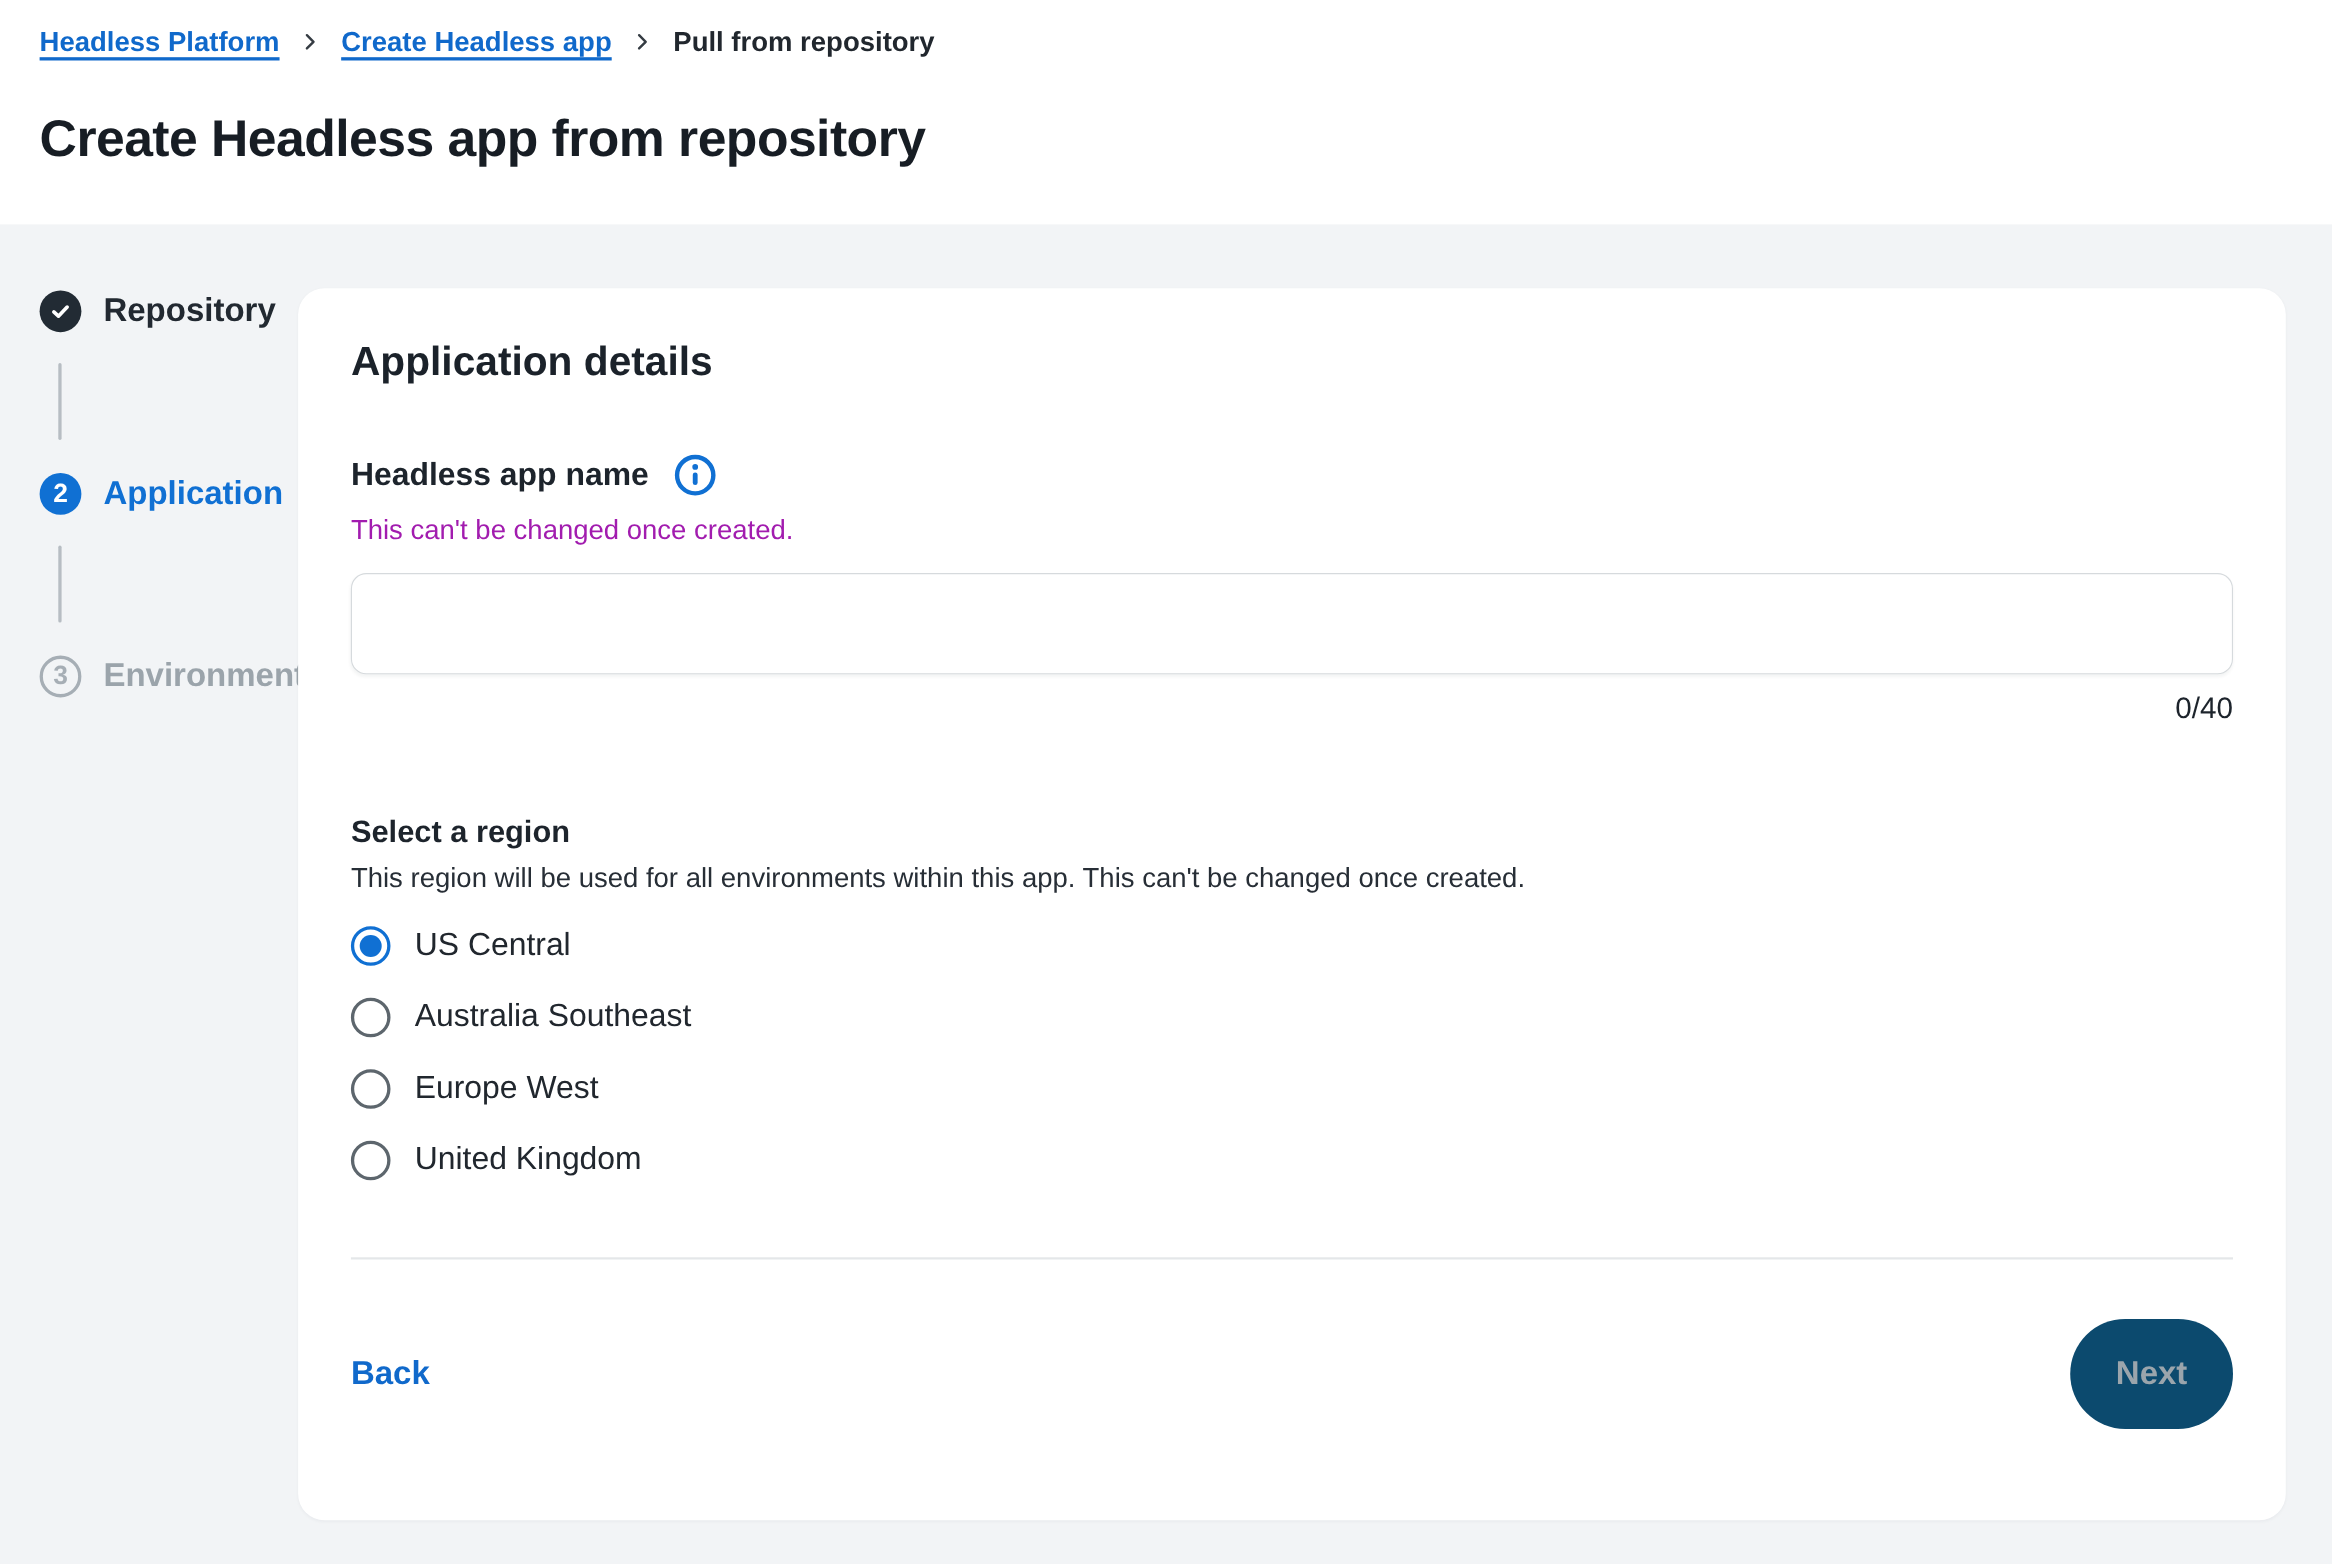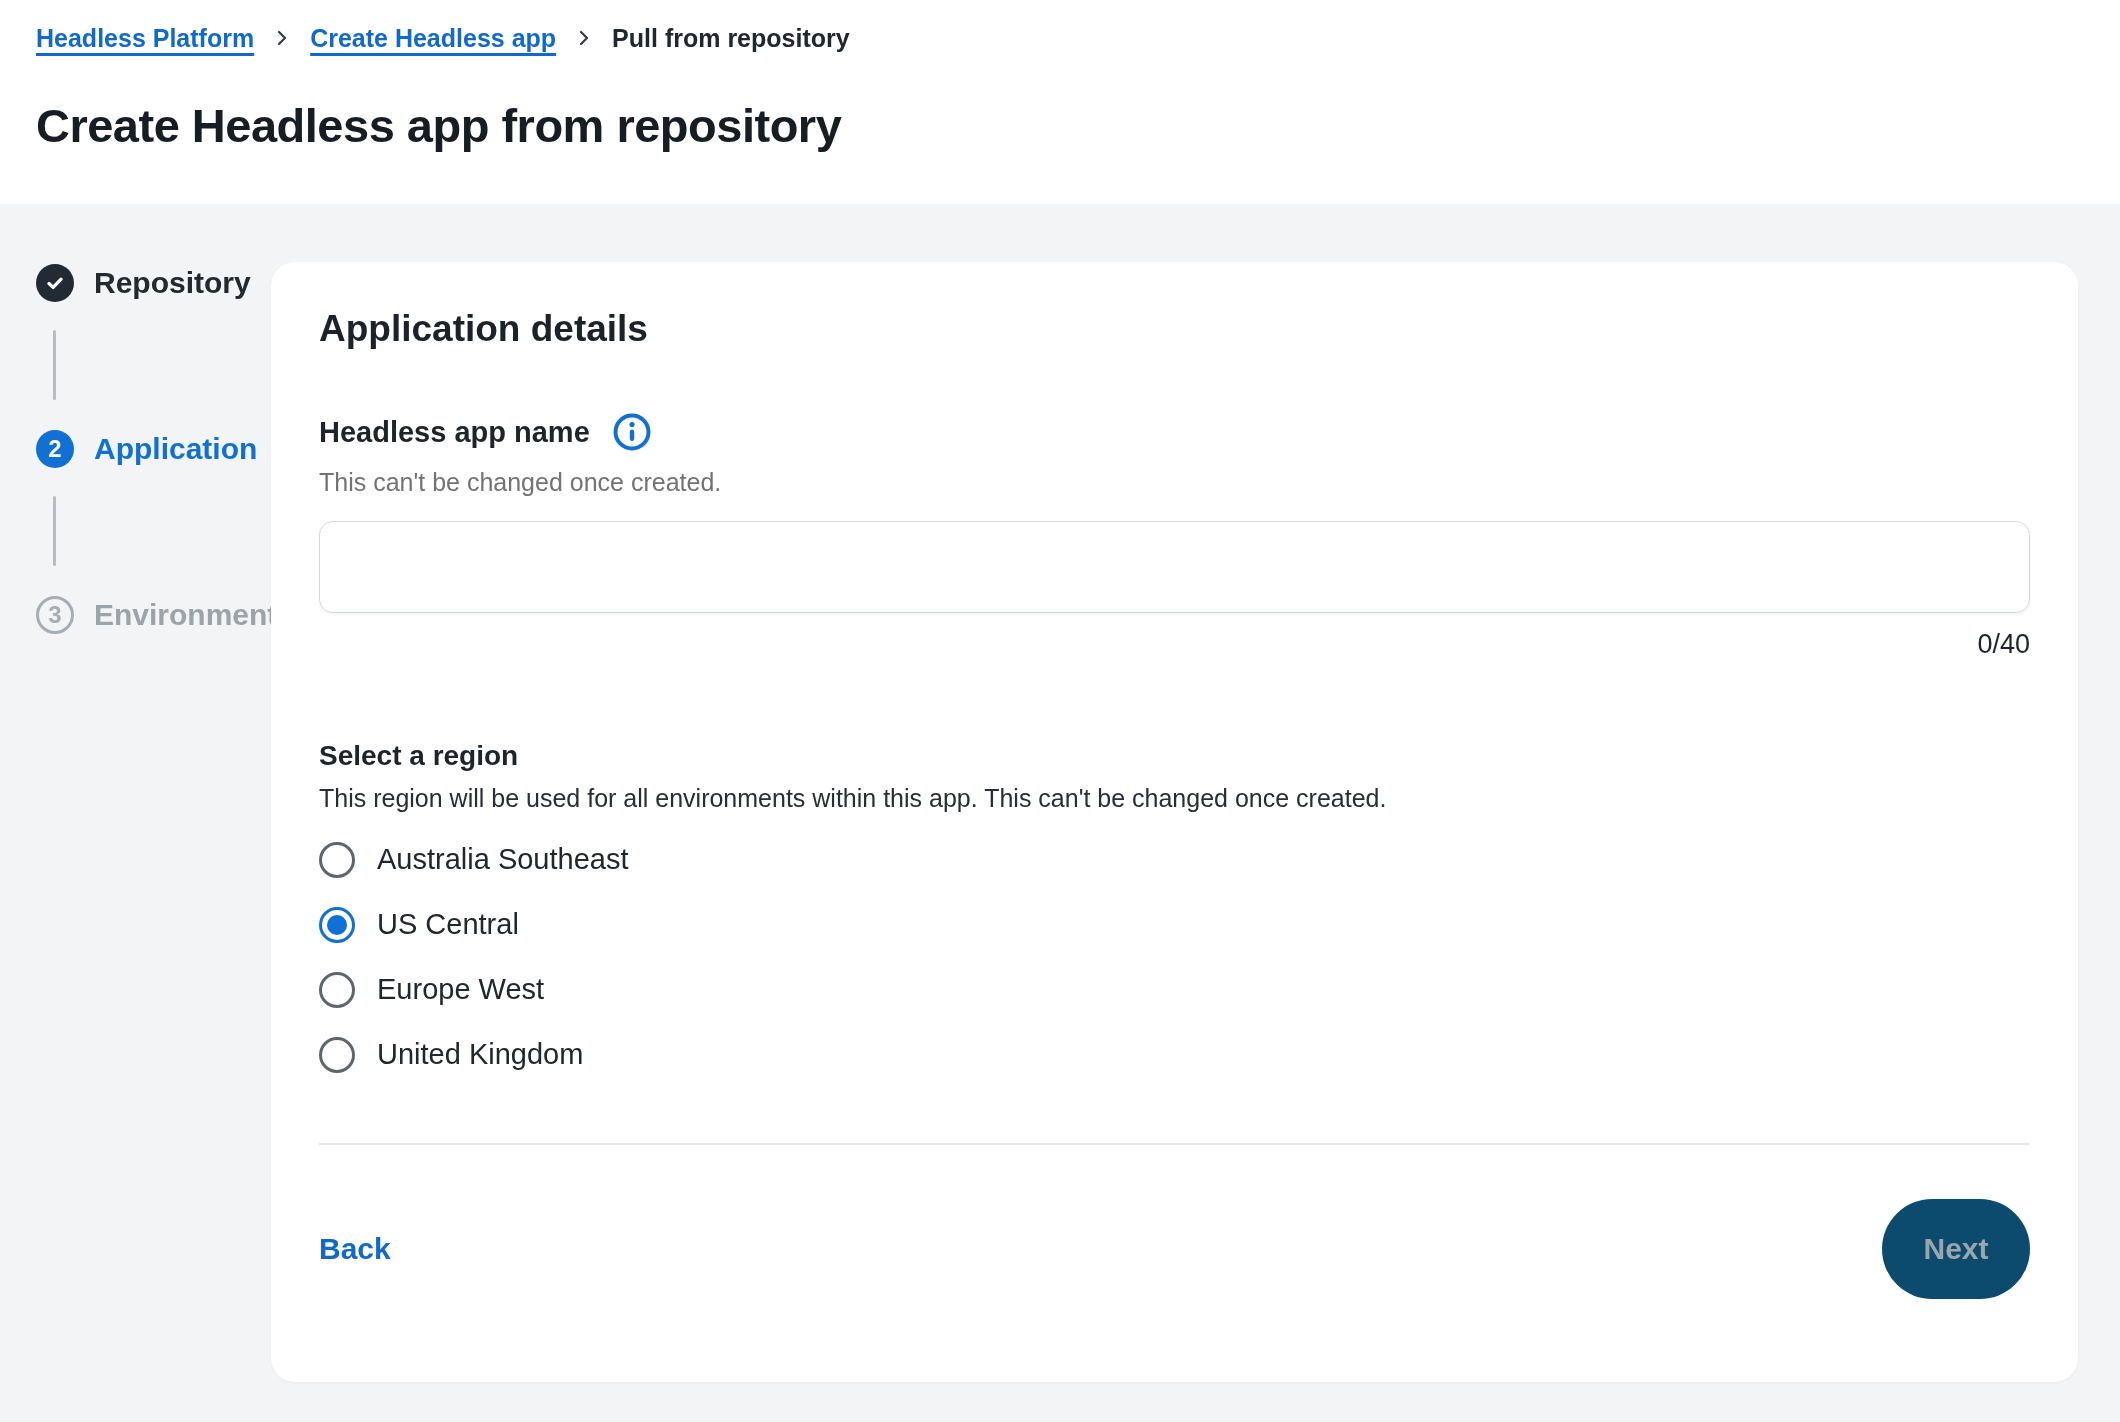--- a/index.html
+++ b/index.html
@@ -52,21 +52,21 @@
     flex: 1; margin: 58px 42px 40px 0; background: #ffffff;
     border-radius: 24px; padding: 46px 48px 44px 48px;
     box-shadow: 0 1px 3px rgba(20,30,40,0.04);
   }
   .card-heading { font-size: 37px; font-weight: 700; color: #1b222a; }
   .card-subheading { font-size: 25px; color: #272e36; margin-top: 16px; }
 
   .field-label-row { display: flex; align-items: center; gap: 22px; margin-top: 62px; }
   .field-label { font-size: 29px; font-weight: 700; color: #1d242c; }
   .info-icon { width: 40px; height: 40px; flex: none; cursor: pointer; }
-  .field-helper { font-size: 25px; color: #737373; margin-top: 16px; }
+  .field-helper { font-size: 25px; color: #a21caf; margin-top: 16px; }
 
   .name-input {
     display: block; width: 100%; height: 92px; margin-top: 24px;
     border: 1.5px solid #d6dadd; border-radius: 14px; background: #ffffff;
     box-shadow: 0 2px 3px rgba(20,30,40,0.05);
     font-family: "Liberation Sans", sans-serif; font-size: 28px; color: #21272e;
     padding: 0 28px; outline: none;
   }
   .char-counter { text-align: right; font-size: 27px; color: #1d242c; margin-top: 16px; }
 
@@ -155,26 +155,26 @@
     </div>
     <p class="field-helper">This can't be changed once created.</p>
 
     <input class="name-input" type="text" value="" style="">
     <div class="char-counter">0/40</div>
 
     <div class="region-label">Select a region</div>
     <p class="region-desc">This region will be used for all environments within this app. This can't be changed once created.</p>
 
     <div class="radio-row">
+      <span class="radio selected"></span>
+      <span class="radio-label">US Central</span>
+    </div>
+    <div class="radio-row">
       <span class="radio unselected"></span>
       <span class="radio-label">Australia Southeast</span>
-    </div>
-    <div class="radio-row">
-      <span class="radio selected"></span>
-      <span class="radio-label">US Central</span>
     </div>
     <div class="radio-row">
       <span class="radio unselected"></span>
       <span class="radio-label">Europe West</span>
     </div>
     <div class="radio-row">
       <span class="radio unselected"></span>
       <span class="radio-label">United Kingdom</span>
     </div>
 

